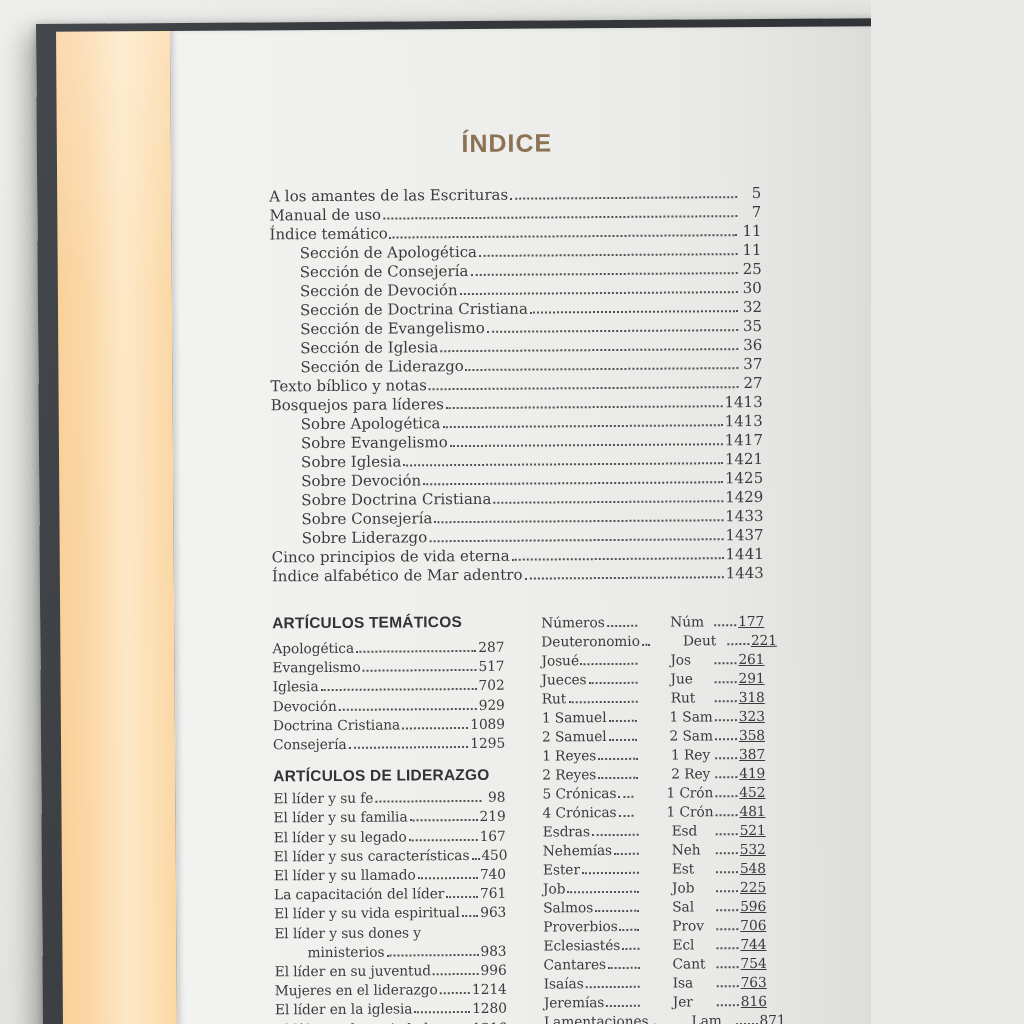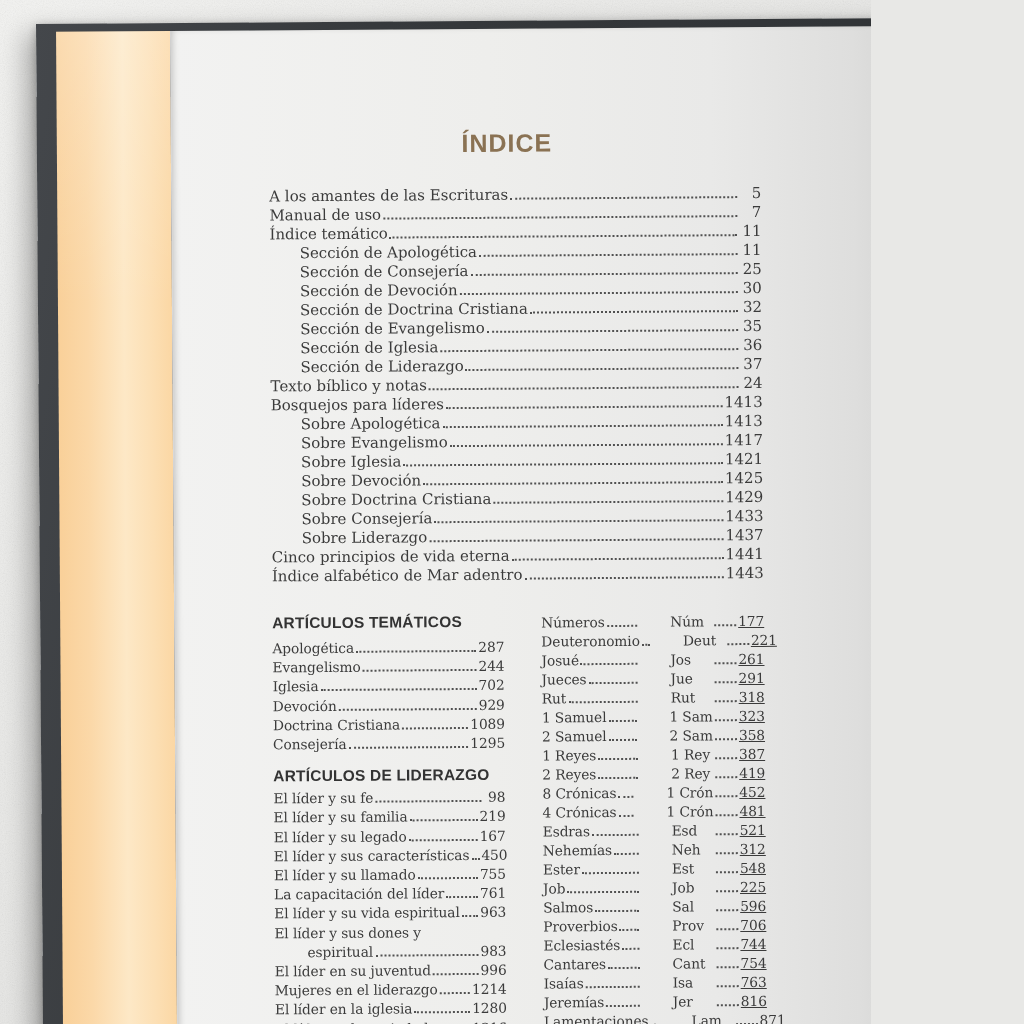--- a/index.html
+++ b/index.html
@@ -121,21 +121,21 @@
     <span class="num">36</span>
   </div>
             <div class="row indent">
     <span class="lbl">Sección de Liderazgo</span>
     <span class="leader"></span>
     <span class="num">37</span>
   </div>
             <div class="row">
     <span class="lbl">Texto bíblico y notas</span>
     <span class="leader"></span>
-    <span class="num">24</span>
+    <span class="num">27</span>
   </div>
             <div class="row">
     <span class="lbl">Bosquejos para líderes</span>
     <span class="leader"></span>
     <span class="num">1413</span>
   </div>
             <div class="row indent">
     <span class="lbl">Sobre Apologética</span>
     <span class="leader"></span>
     <span class="num">1413</span>
@@ -187,21 +187,21 @@
             <h2 class="heading">ARTÍCULOS TEMÁTICOS</h2>
             <div class="list">
                 <div class="row">
     <span class="lbl">Apologética</span>
     <span class="leader"></span>
     <span class="num">287</span>
   </div>
                 <div class="row">
     <span class="lbl">Evangelismo</span>
     <span class="leader"></span>
-    <span class="num">244</span>
+    <span class="num">517</span>
   </div>
                 <div class="row">
     <span class="lbl">Iglesia</span>
     <span class="leader"></span>
     <span class="num">702</span>
   </div>
                 <div class="row">
     <span class="lbl">Devoción</span>
     <span class="leader"></span>
     <span class="num">929</span>
@@ -235,36 +235,36 @@
     <span class="num">167</span>
   </div>
                 <div class="row">
     <span class="lbl">El líder y sus características</span>
     <span class="leader"></span>
     <span class="num">450</span>
   </div>
                 <div class="row">
     <span class="lbl">El líder y su llamado</span>
     <span class="leader"></span>
-    <span class="num">755</span>
+    <span class="num">740</span>
   </div>
                 <div class="row">
     <span class="lbl">La capacitación del líder</span>
     <span class="leader"></span>
     <span class="num">761</span>
   </div>
                 <div class="row">
     <span class="lbl">El líder y su vida espiritual</span>
     <span class="leader"></span>
     <span class="num">963</span>
   </div>
                 <div>
     <div class="wrapline">El líder y sus dones y</div>
     <div class="row wrap2">
-      <span class="lbl">espiritual</span>
+      <span class="lbl">ministerios</span>
       <span class="leader"></span>
       <span class="num">983</span>
     </div>
   </div>
                 <div class="row">
     <span class="lbl">El líder en su juventud</span>
     <span class="leader"></span>
     <span class="num">996</span>
   </div>
                 <div class="row">
@@ -343,21 +343,21 @@
     <span class="num">387</span>
   </div>
                 <div class="row brow">
     <span class="name">2 Reyes</span>
     <span class="leader"></span>
     <span class="abbr">2 Rey</span>
     <span class="leader2"></span>
     <span class="num">419</span>
   </div>
                 <div class="row brow">
-    <span class="name">8 Crónicas</span>
+    <span class="name">5 Crónicas</span>
     <span class="leader"></span>
     <span class="abbr">1 Crón</span>
     <span class="leader2"></span>
     <span class="num">452</span>
   </div>
                 <div class="row brow">
     <span class="name">4 Crónicas</span>
     <span class="leader"></span>
     <span class="abbr">1 Crón</span>
     <span class="leader2"></span>
@@ -368,21 +368,21 @@
     <span class="leader"></span>
     <span class="abbr">Esd</span>
     <span class="leader2"></span>
     <span class="num">521</span>
   </div>
                 <div class="row brow">
     <span class="name">Nehemías</span>
     <span class="leader"></span>
     <span class="abbr">Neh</span>
     <span class="leader2"></span>
-    <span class="num">312</span>
+    <span class="num">532</span>
   </div>
                 <div class="row brow">
     <span class="name">Ester</span>
     <span class="leader"></span>
     <span class="abbr">Est</span>
     <span class="leader2"></span>
     <span class="num">548</span>
   </div>
                 <div class="row brow">
     <span class="name">Job</span>

